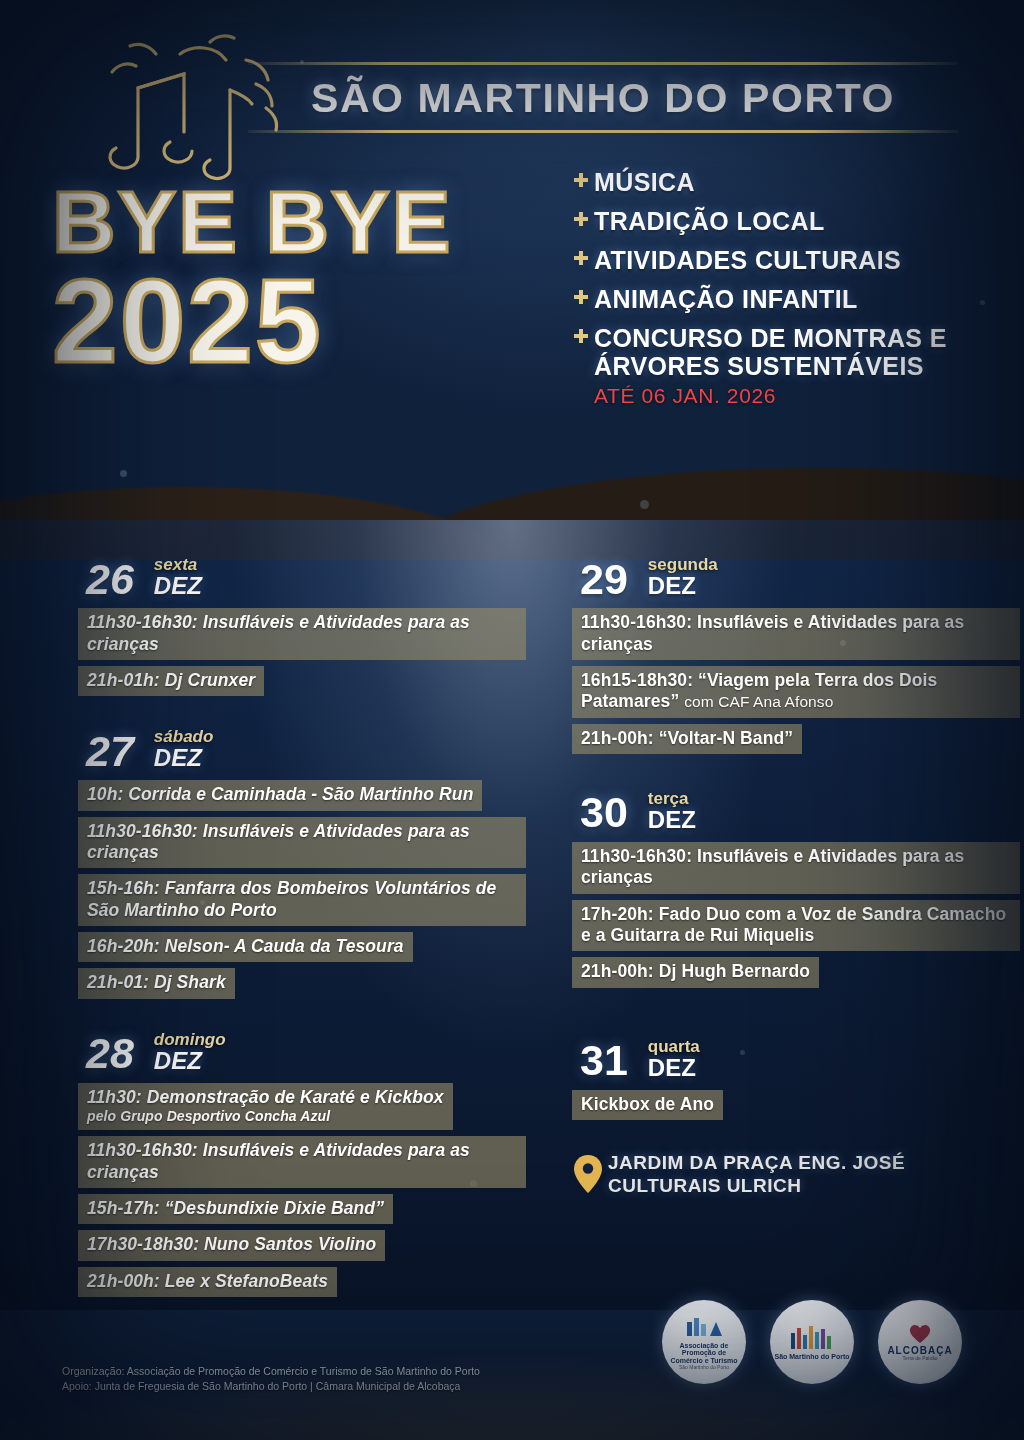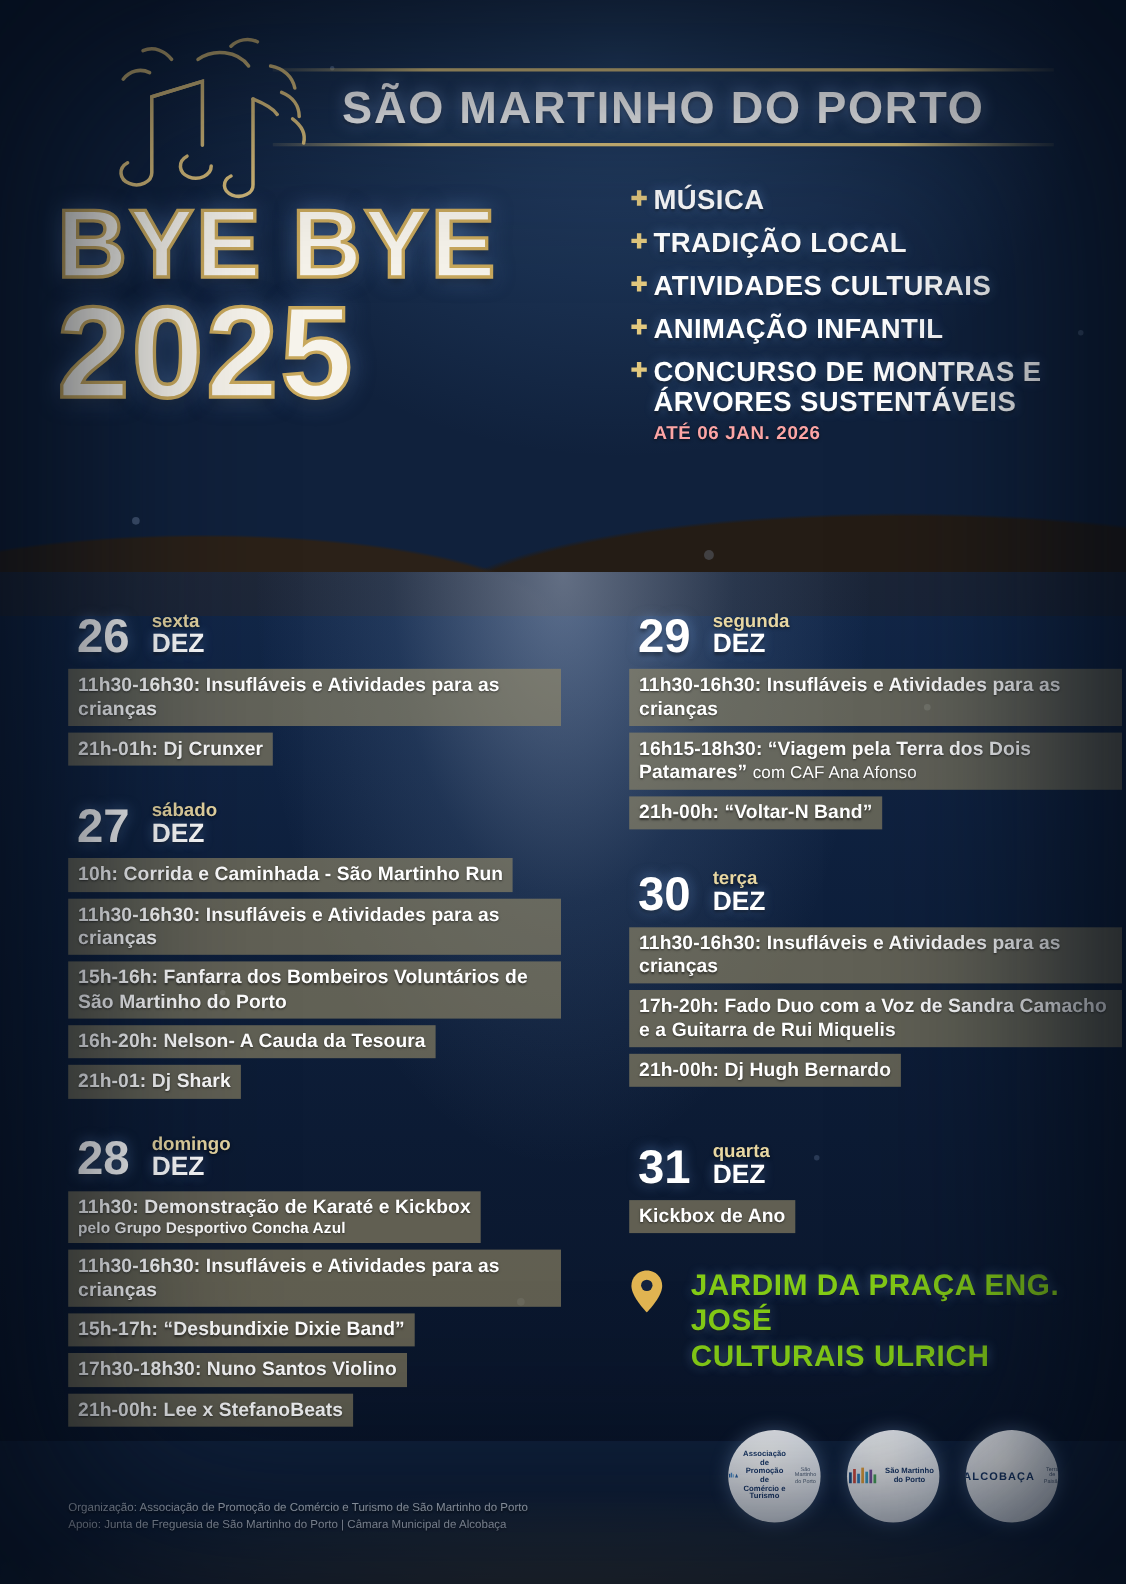--- a/index.html
+++ b/index.html
@@ -81,29 +81,29 @@
   
   .features { position:absolute; left:572px; top:168px; width:420px; }
   .feat { display:flex; align-items:flex-start; margin-bottom:11px; }
   .feat .bullet { width:22px; flex:0 0 22px; margin-top:4px; }
   .feat .txt {
     color:#ffffff; font-size:25px; font-weight:bold; letter-spacing:0.4px;
     line-height:1.12;
     text-shadow: 0 0 10px rgba(120,170,240,0.45), 0 2px 3px rgba(0,0,0,0.6);
   }
   .feat .sub {
-    display:block; color:#fca5a5; font-size:17px; font-weight:bold;
+    display:block; color:#ef4444; font-size:21px; font-weight:normal;
     letter-spacing:0.6px; margin-top:4px;
     text-shadow:0 1px 3px rgba(0,0,0,0.6);
   }
 
   
   .prog { position:absolute; top:556px; left:0; right:0; }
   .col { position:absolute; width:460px; }
-  .col.left { left:62px; }
+  .col.left { left:78px;font-style:italic; }
   .col.right { left:572px; }
 
   .day { margin-bottom:26px; }
   .day-head { display:flex; align-items:flex-end; margin-bottom:10px; padding-left:8px; }
   .day-num {
     font-size:43px; font-weight:bold; color:#ffffff; line-height:0.9;
     text-shadow: 0 0 12px rgba(130,180,250,0.5), 0 2px 4px rgba(0,0,0,0.6);
   }
   .day-wd { margin-left:20px; line-height:1; }
   .day-wd .wd {
@@ -123,31 +123,31 @@
     text-shadow: 0 1px 2px rgba(0,0,0,0.55);
     max-width:448px;
   }
   .ev .small { font-size:14px; font-weight:bold; display:block; letter-spacing:0.1px; }
   .ev .thin { font-weight:normal; font-size:15.5px; }
 
   
   .loc { position:absolute; left:572px; top:1152px; display:flex; align-items:flex-start; }
   .loc .pin { width:34px; flex:0 0 34px; margin-top:2px; }
   .loc .ltxt {
-    margin-left:22px; color:#84cc16; font-size:27px; font-weight:bold; line-height:1.2;
+    margin-left:2px; color:#e5e5e5; font-size:19px; font-weight:bold; line-height:1.2;
     letter-spacing:0.5px;
     text-shadow: 0 0 10px rgba(130,180,250,0.45), 0 2px 3px rgba(0,0,0,0.6);
   }
 
   
   .logos { position:absolute; right:62px; bottom:56px; display:flex; align-items:center; gap:24px; }
   .logo {
     width:84px; height:84px; border-radius:50%;
     background: radial-gradient(circle at 40% 35%, #ffffff 0%, #e9eef6 70%, #cfd8e6 100%);
-    display:flex; flex-direction:row; align-items:center; justify-content:center;
+    display:flex; flex-direction:column; align-items:center; justify-content:center;
     box-shadow: 0 0 16px rgba(160,200,255,0.35);
     overflow:hidden; position:relative;
   }
   .logo .lname { font-size:7px; color:#1b3a6b; font-weight:bold; text-align:center; line-height:1.1; padding:0 4px; }
   .logo .lsub { font-size:5px; color:#53637a; text-align:center; line-height:1.1; padding:0 4px; }
   .credits {
     position:absolute; left:62px; bottom:46px; color:#cfd8e6; font-size:10.5px; line-height:1.45;
     text-shadow:0 1px 2px rgba(0,0,0,0.7);
   }
 </style>

